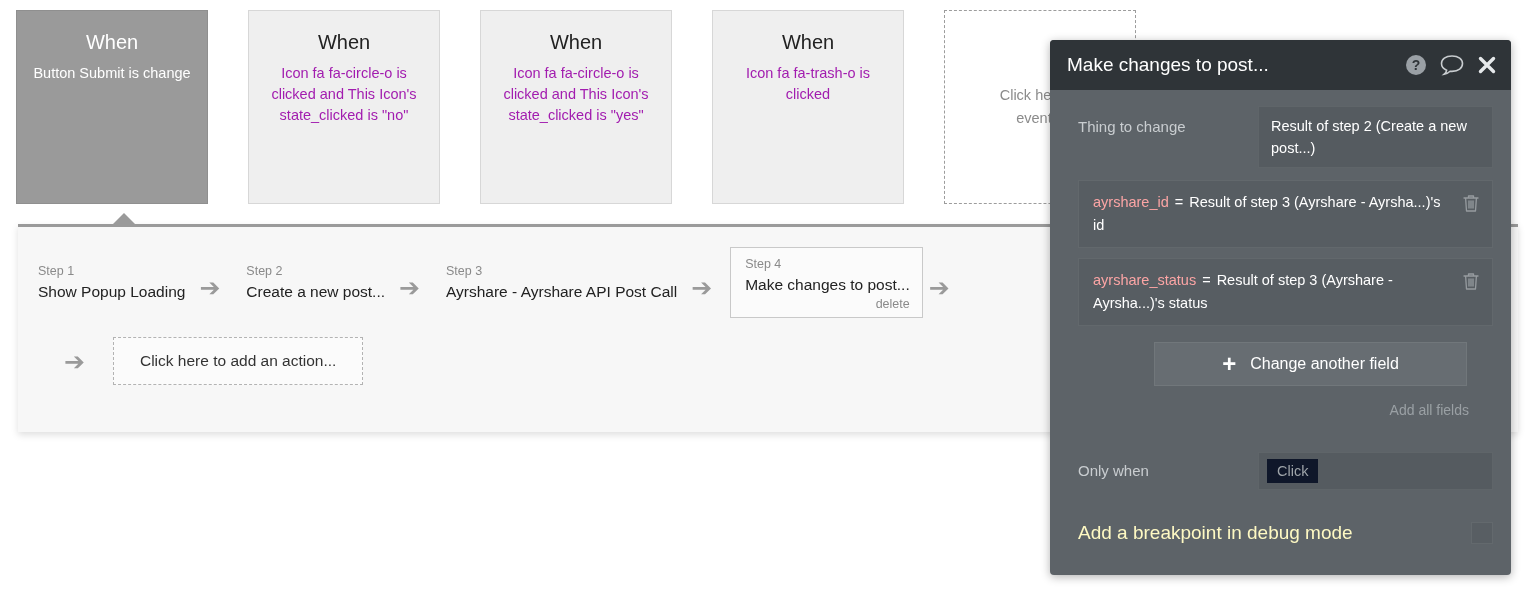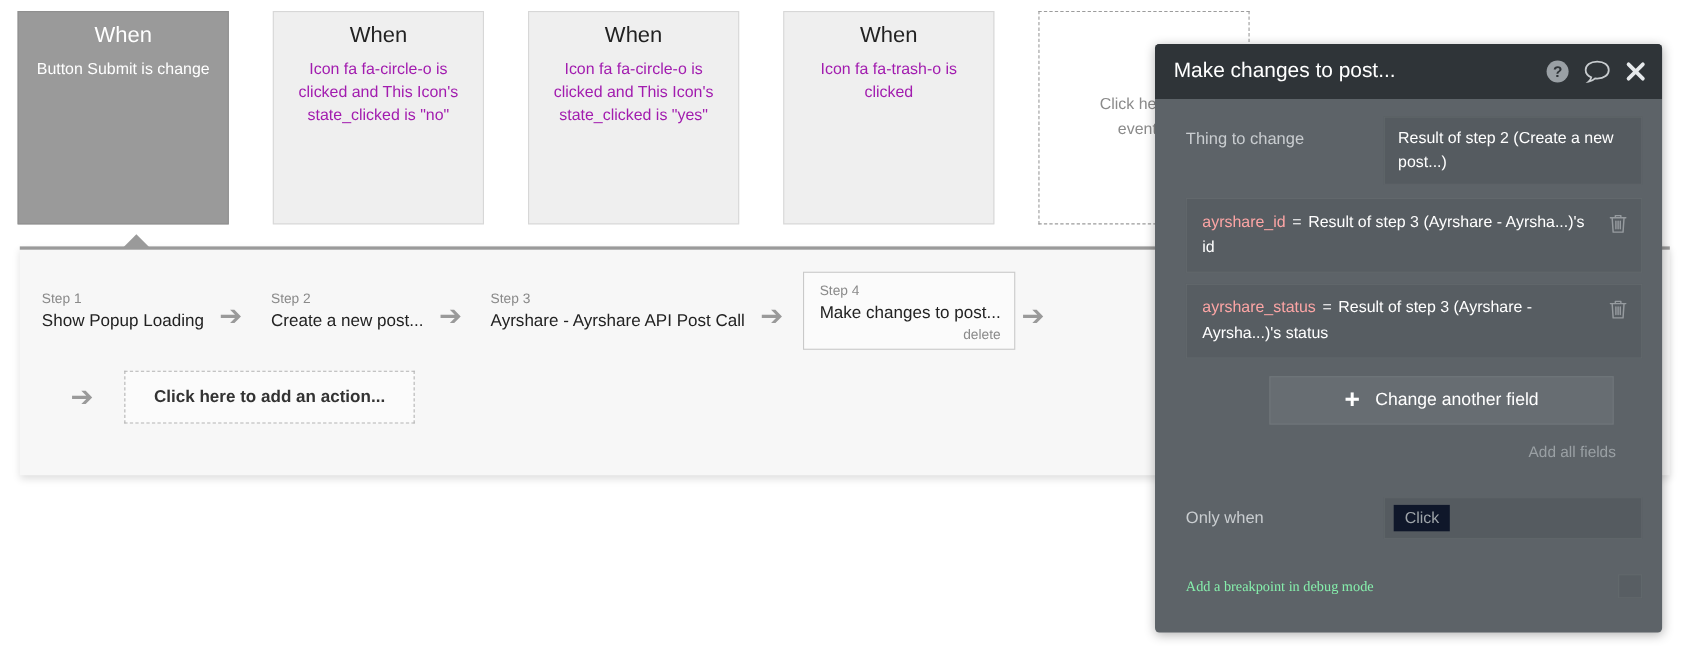--- a/index.html
+++ b/index.html
@@ -30,21 +30,21 @@
     height: 210px;
   }
 
   .event-card {
     position: absolute;
     top: 10px;
     width: 192px;
     height: 194px;
     background: #efefef;
     border: 1px solid #d7d7d7;
-    padding: 8px 14px 10px 14px;
+    padding: 18px 14px 10px 14px;
     text-align: center;
     cursor: pointer;
   }
 
   .event-card.selected {
     background: #9a9a9a;
     border: 1px solid #8f8f8f;
   }
 
   .event-card.placeholder {
@@ -170,21 +170,20 @@
   .add-action-box {
     border: 1px dashed #b3b3b3;
     background: #fbfbfb;
     padding: 14px 26px;
     margin-left: 22px;
     font-size: 15.5px;
     color: #333333;
     cursor: pointer;
     min-width: 245px;
     text-align: center;
-    font-weight: bold;
   }
 
   
   .props-panel {
     position: absolute;
     left: 1050px;
     top: 40px;
     width: 461px;
     height: 535px;
     background: #5d6368;
@@ -319,23 +318,22 @@
   }
 
   .row-breakpoint {
     display: flex;
     align-items: center;
     margin-top: 32px;
   }
 
   .bp-label {
     flex: 1;
-    font-size: 13px;
-    color: #86efac;
-    font-family: Liberation Serif, serif;
+    font-size: 19px;
+    color: #fef9c3;
   }
 
   .bp-check {
     width: 22px;
     height: 22px;
     background: #585e63;
     border: 1px solid #63696d;
     cursor: pointer;
   }
 </style>

